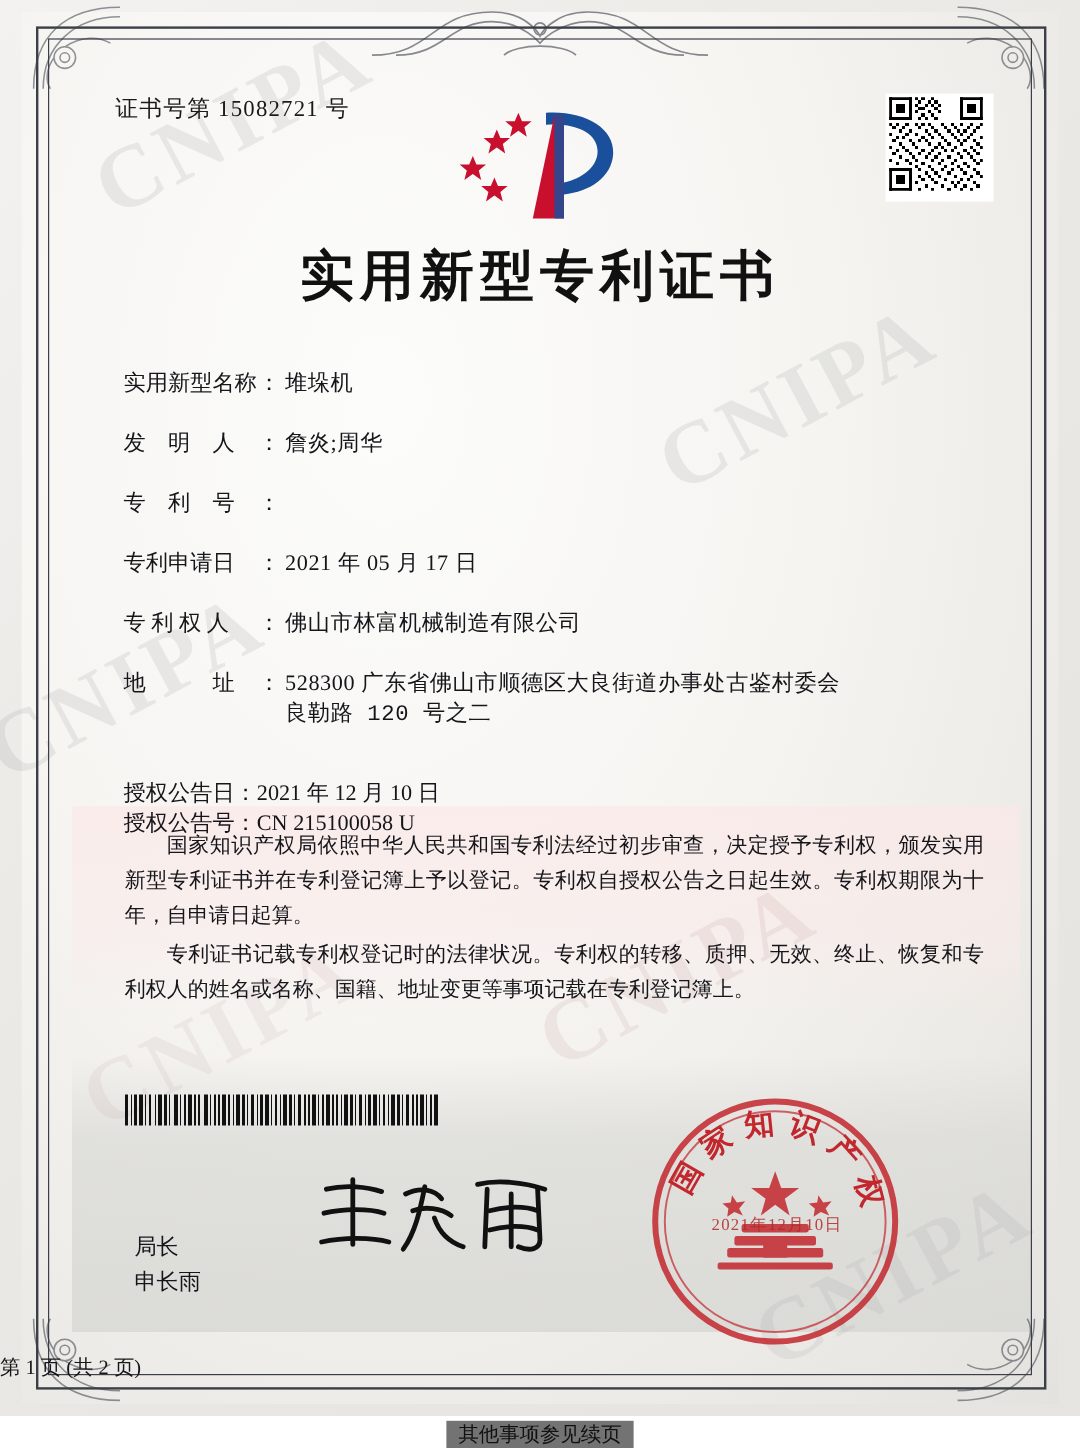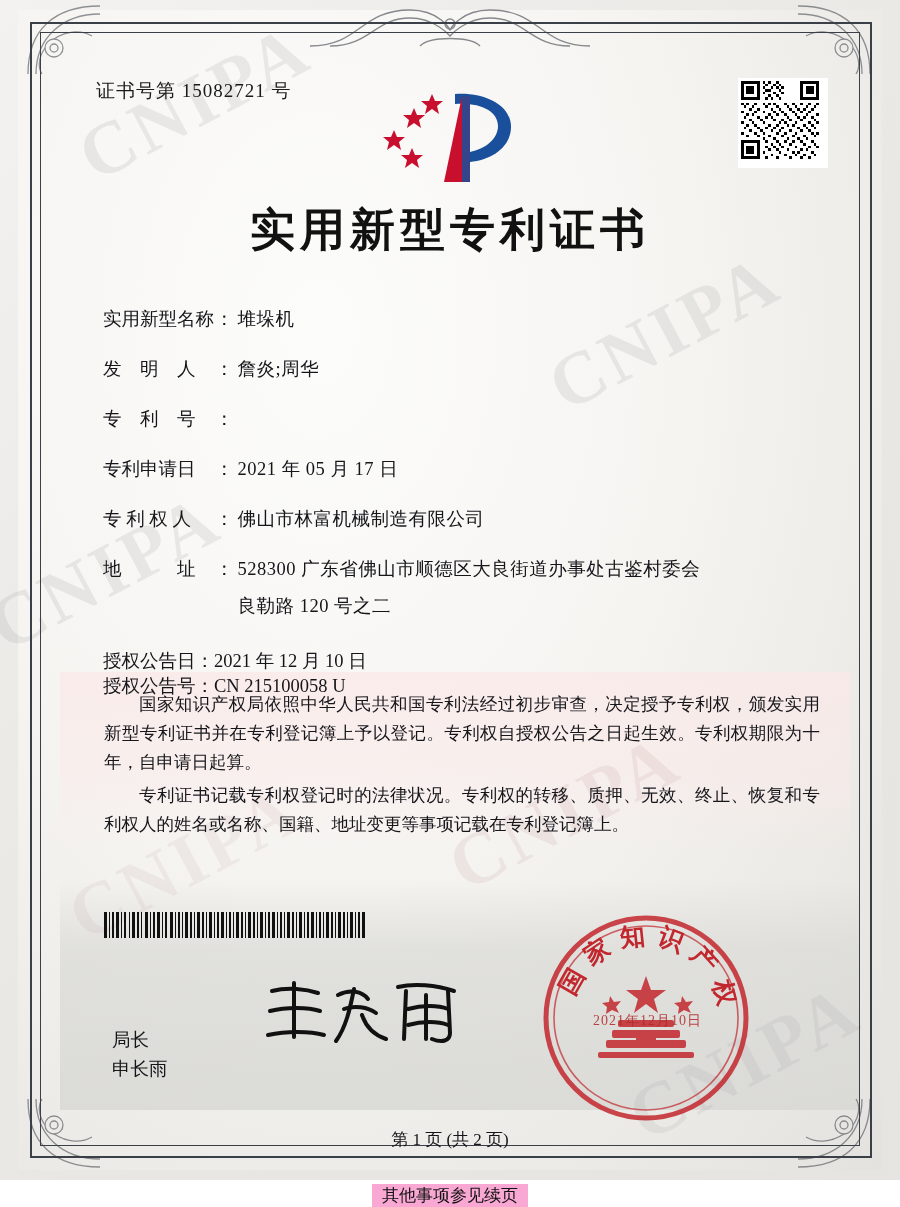--- a/index.html
+++ b/index.html
@@ -149,21 +149,22 @@
   .f-label {
     width: 112px;
     flex: none;
     letter-spacing: 0px;
     white-space: nowrap;
   }
   .f-colon { flex: none; margin-right: 4px; }
   .f-value { flex: 1; letter-spacing: .5px; }
   .f-value .second-line {
     display: block;
-    margin-top: 12px;
+    margin-top: 0;
+    font-family: Liberation Mono, monospace;
   }
 
   .pub-row {
     position: absolute;
     left: 103px; top: 648px;
     width: 730px;
     display: flex;
     font-size: 18.5px;
     color: #15151a;
     flex-direction: column;
@@ -222,37 +223,36 @@
     font-size: 14px;
     color: #b02a2a;
     opacity: .85;
     letter-spacing: 1px;
   }
 
   .page-no {
     position: absolute;
     left: 0; top: 1128px;
     width: 900px;
-    text-align: center;
     font-size: 17px;
     color: #15151a;
   }
 
   .footer-note {
     position: absolute;
     left: 0; top: 1180px;
     width: 900px;
     text-align: center;
     font-size: 17px;
     color: #111;
     background: #ffffff;
     padding: 4px 0;
   }
   .footer-note span {
-    background: #f9a8d4;
+    background: #737373;
     padding: 2px 10px;
     font-family: Liberation Serif, serif;
   }
 </style>
 </head>
 <body>
 
 <div class="page">
   <div class="paper-tint"></div>
   <div class="pink-band"></div>

